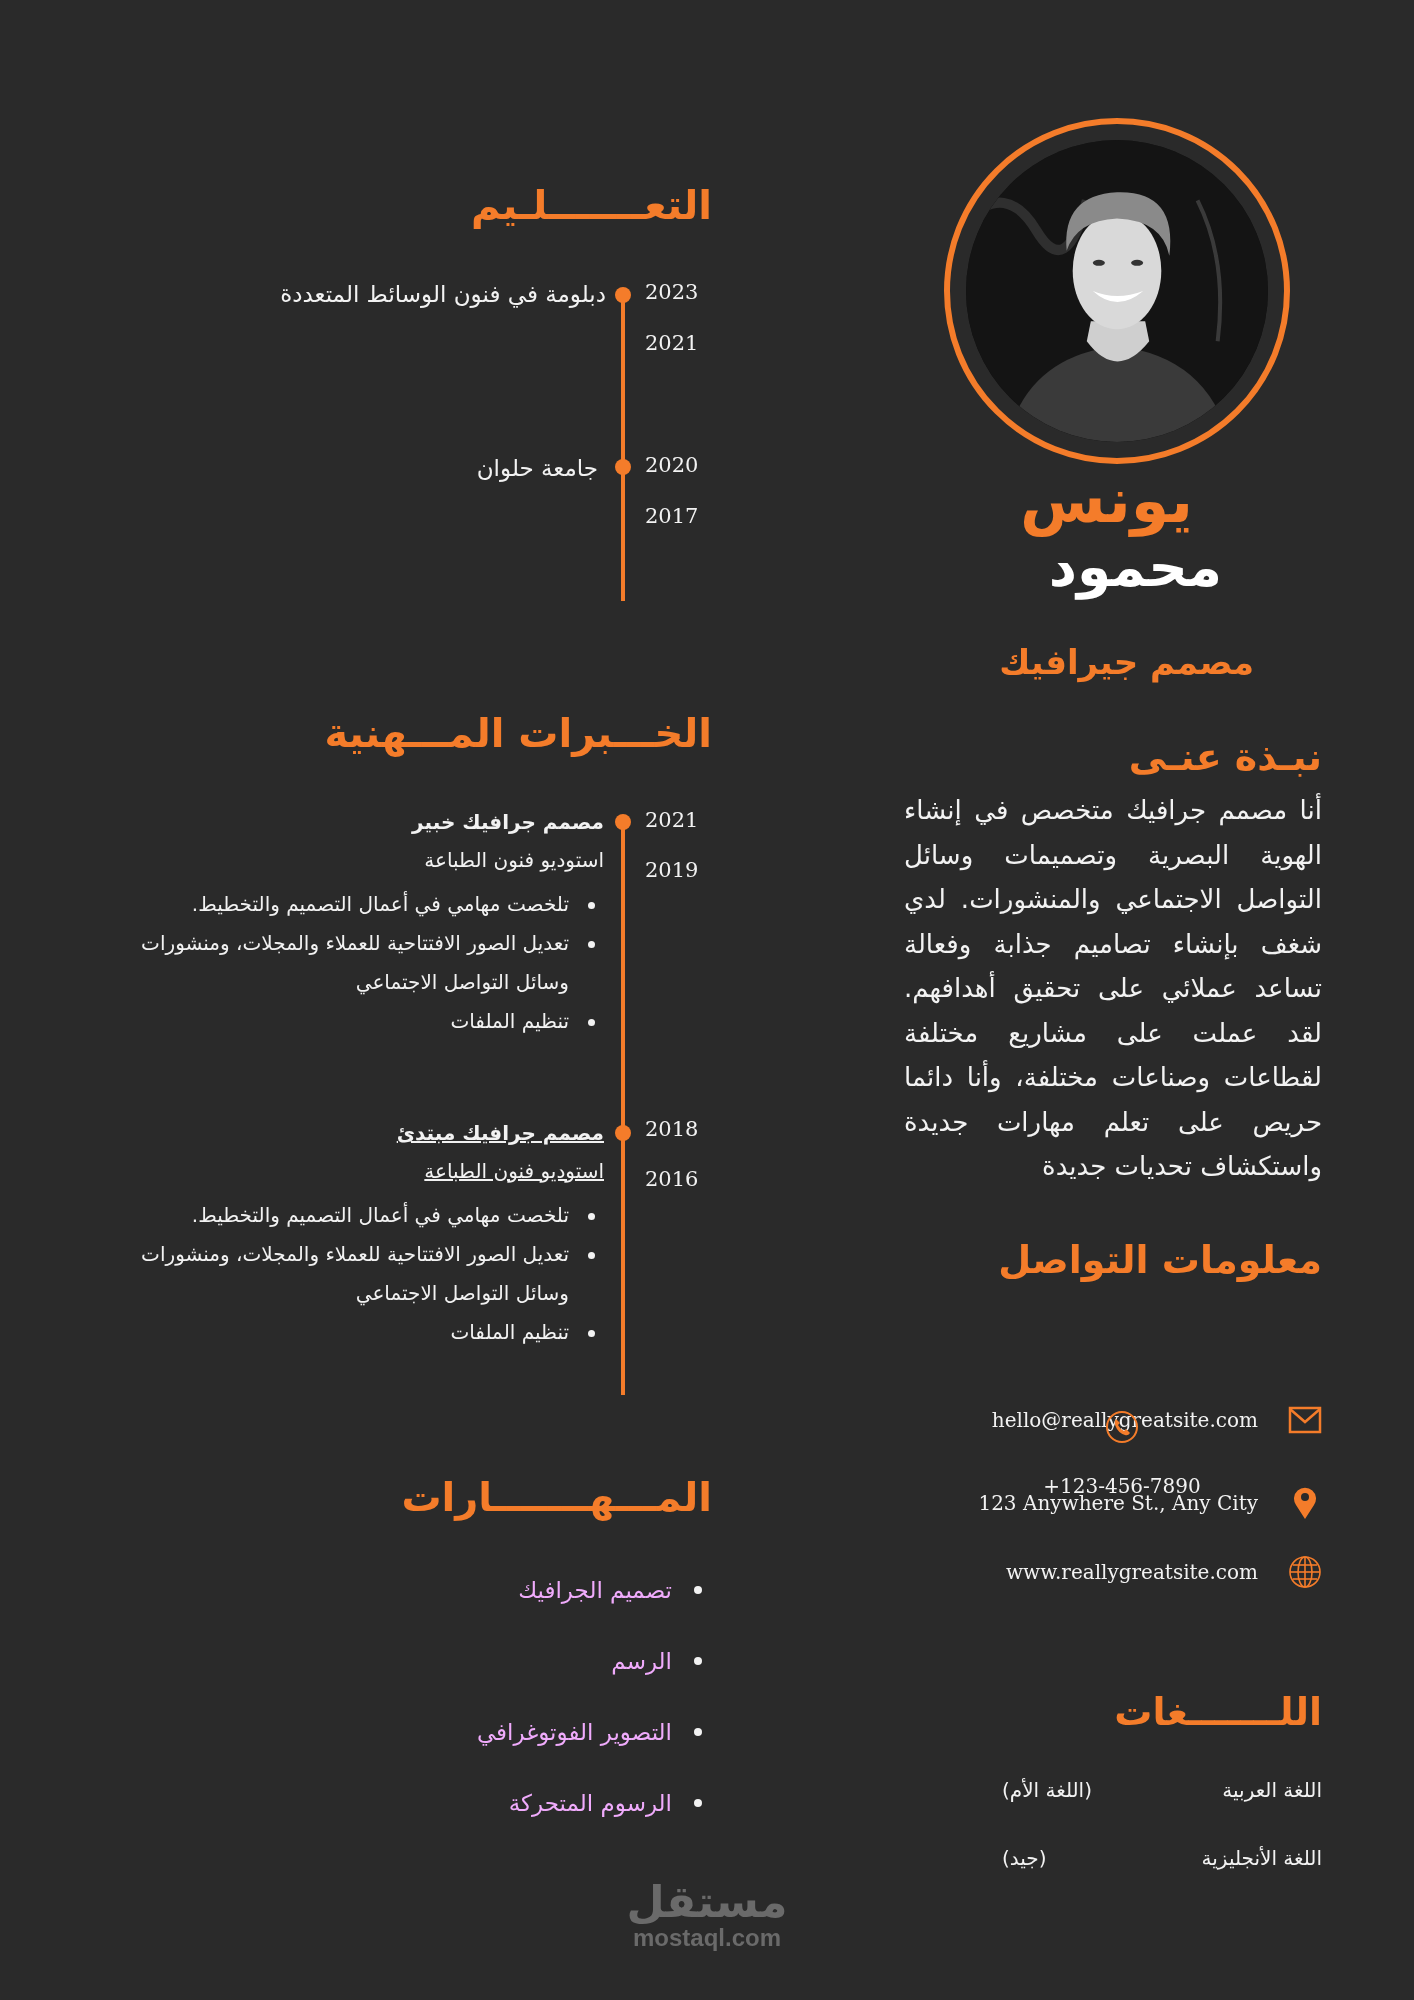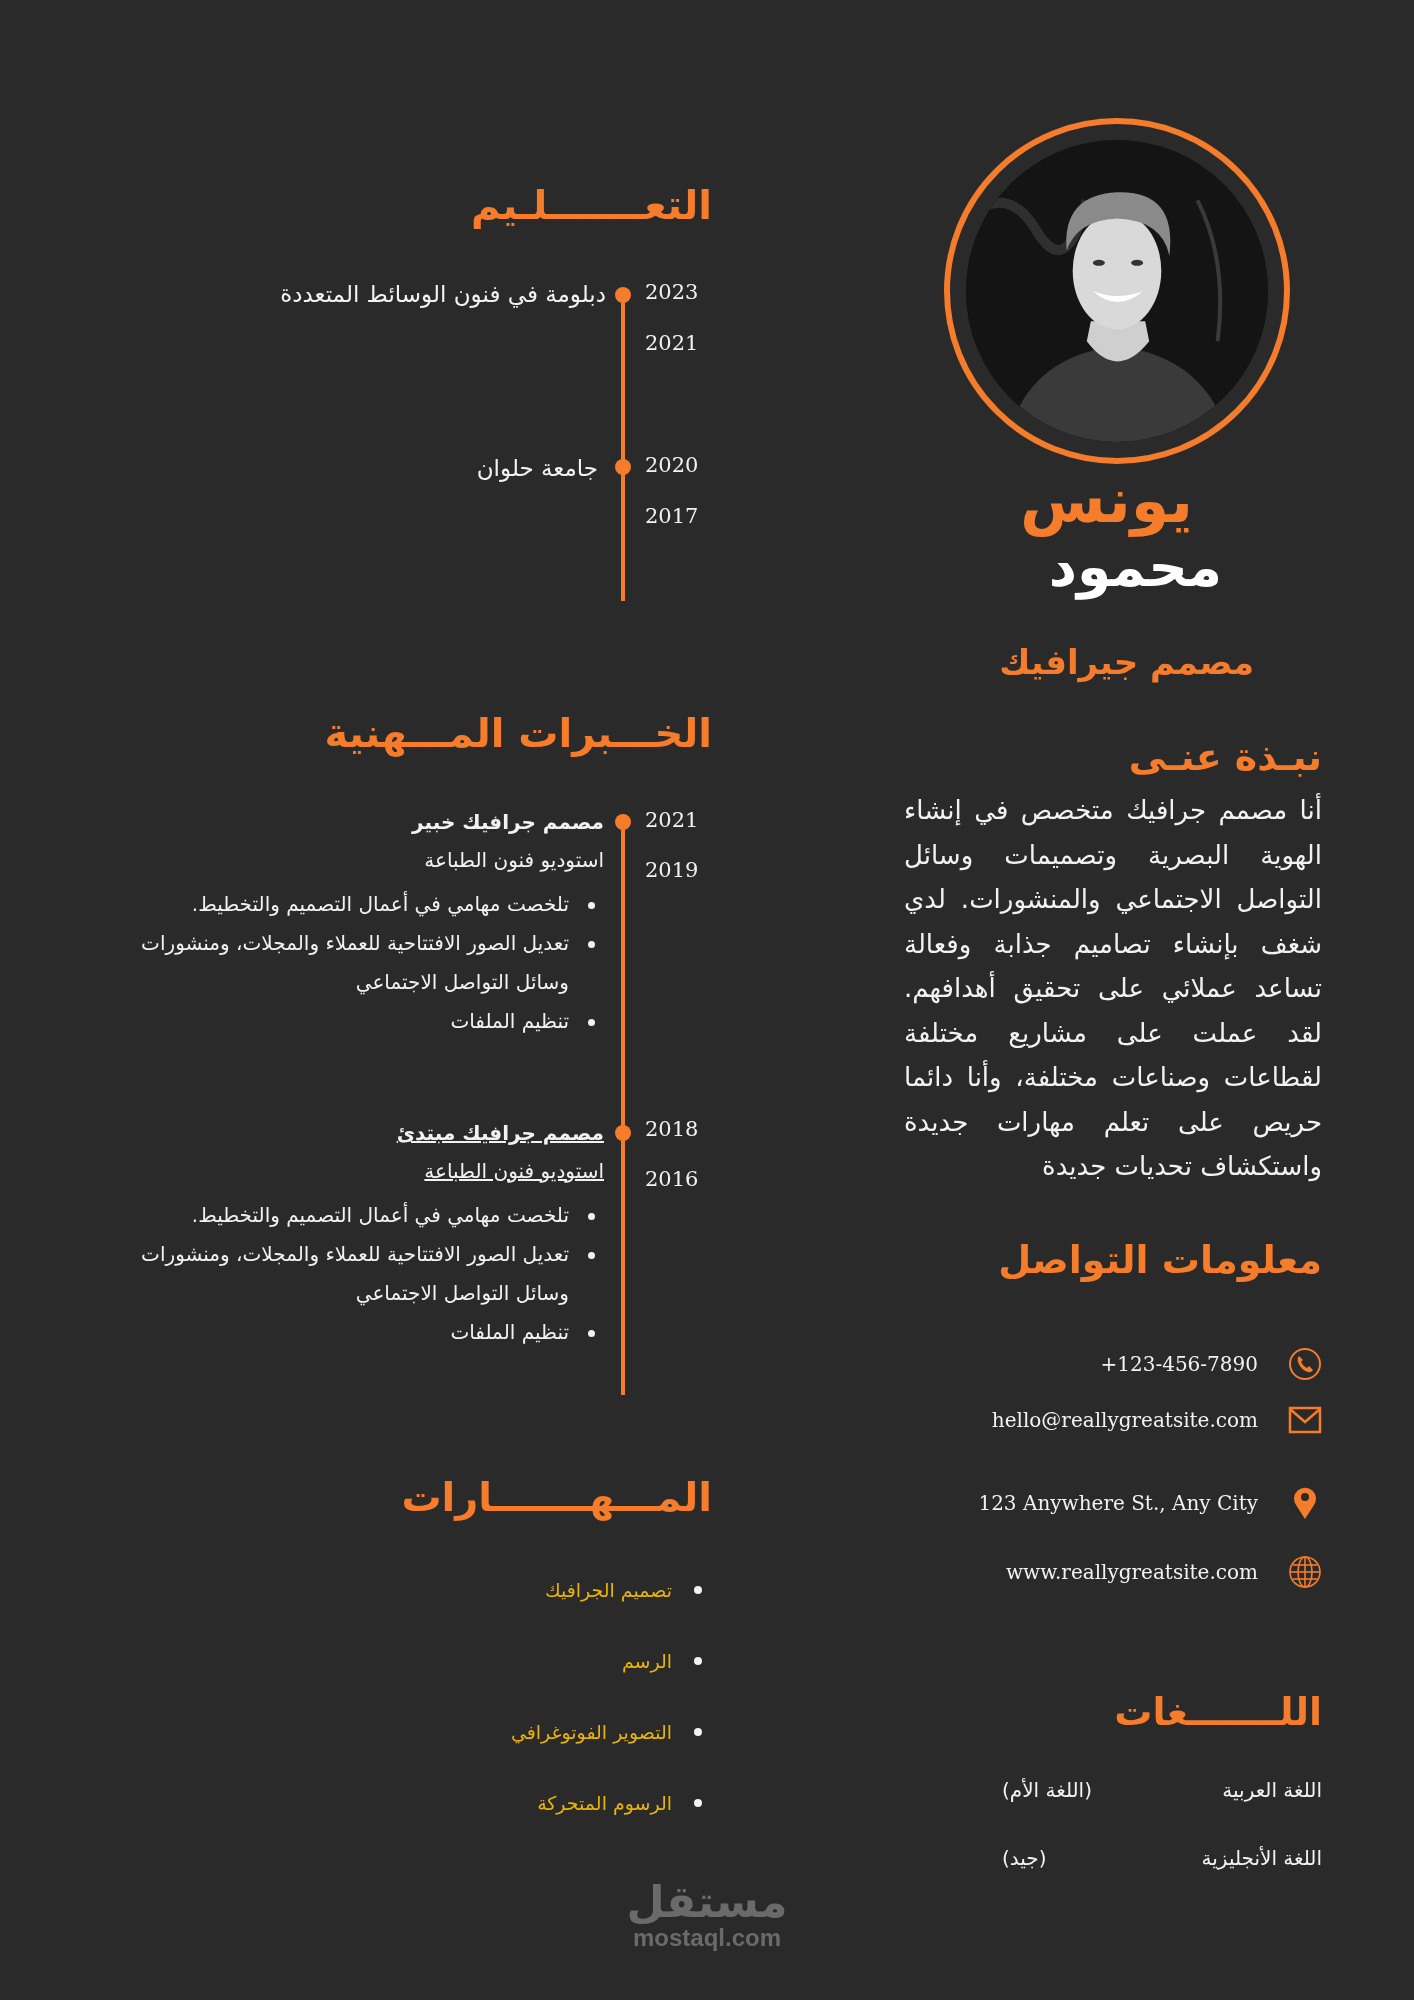--- a/index.html
+++ b/index.html
@@ -38,21 +38,21 @@
   .timeline-line { width: 4px; background: #f47c2a; left: 621px; }
   .dot { width: 16px; height: 16px; border-radius: 50%; background: #f47c2a; left: 615px; }
   .year { left: 645px; font-family: "DejaVu Serif", serif; font-size: 21px; color: #f2f2f2; direction: ltr; }
   .entry-text { right: 810px; font-size: 23px; line-height: 38px; color: #f2f2f2; text-align: right; white-space: nowrap; }
   .job-head { font-weight: bold; font-size: 20px; }
   .job-org { font-size: 20px; }
   .bullets { right: 845px; font-size: 20px; line-height: 39px; color: #f2f2f2; list-style: none; }
   .bullets li { position: relative; text-align: right; }
   .bullets li.b::before { content: ""; position: absolute; right: -26px; top: 17px; width: 7px; height: 7px; border-radius: 50%; background: #f2f2f2; }
 
-  .skills { right: 742px; list-style: none; font-size: 19px; color: #eab308; }
+  .skills { right: 742px; list-style: none; font-size: 23px; color: #f0abfc; }
   .skills li { position: relative; height: 71px; line-height: 40px; }
   .skills li::before { content: ""; position: absolute; right: -30px; top: 16px; width: 8px; height: 8px; border-radius: 50%; background: #f2f2f2; }
 
   .watermark { left: 620px; top: 1880px; width: 174px; text-align: center; color: #6a6a6a; direction: ltr; }
   .watermark .ar { font-size: 44px; font-weight: bold; line-height: 1; direction: rtl; }
   .watermark .en { font-size: 24px; font-weight: bold; font-family: "Liberation Sans", sans-serif; line-height: 1; margin-top: 2px; }
 </style>
 </head>
 <body>
 
@@ -83,21 +83,21 @@
 
 <div class="abs contact-row" style="top:1400px;">
   <span class="ic">
     <svg width="34" height="28" viewBox="0 0 34 28">
         <rect x="2" y="2" width="30" height="24" fill="none" stroke="#f47c2a" stroke-width="2.5"></rect>
         <path d="M2 3 L17 16 L32 3" fill="none" stroke="#f47c2a" stroke-width="2.5"></path>
       </svg>
   </span>
   <span class="txt">hello@reallygreatsite.com</span>
 </div>
-<div class="abs contact-row" style="top:1344px;">
+<div class="abs contact-row" style="top:1410px;flex-direction:column;">
   <span class="ic">
     <svg width="34" height="34" viewBox="0 0 34 34">
         <circle cx="17" cy="17" r="15" fill="none" stroke="#f47c2a" stroke-width="2"></circle>
         <path d="M11 9 Q9 11 10 15 Q13 23 20 25 Q23 26 25 23 L21 19 L19 21 Q15 19 13 15 L15 13 Z" fill="#f47c2a"></path>
       </svg>
   </span>
   <span class="txt">+123-456-7890</span>
 </div>
 <div class="abs contact-row" style="top:1483px;">
   <span class="ic">

